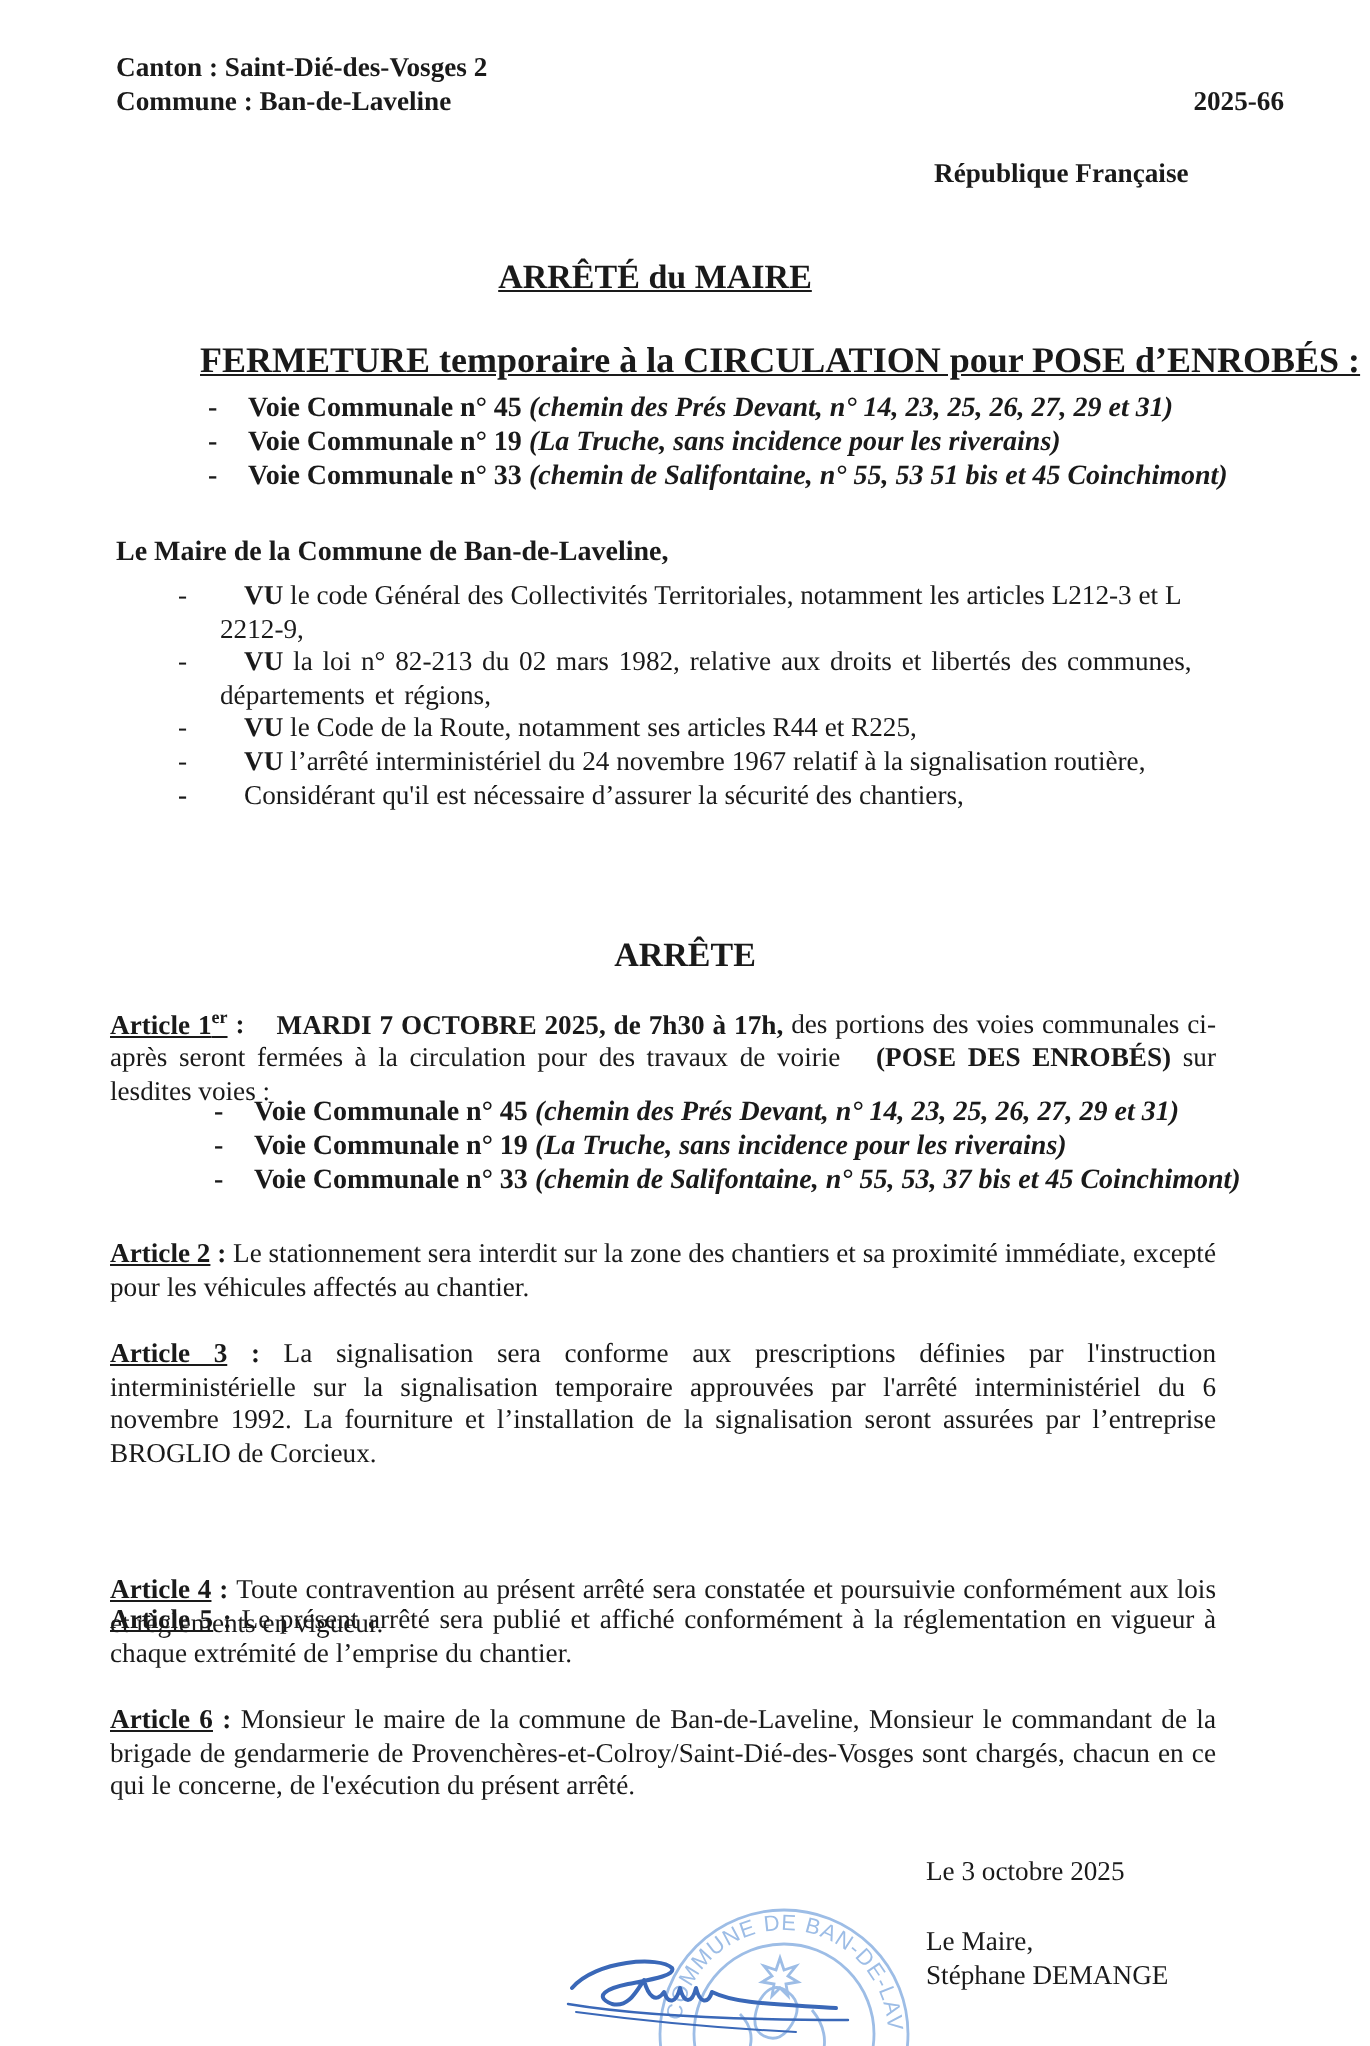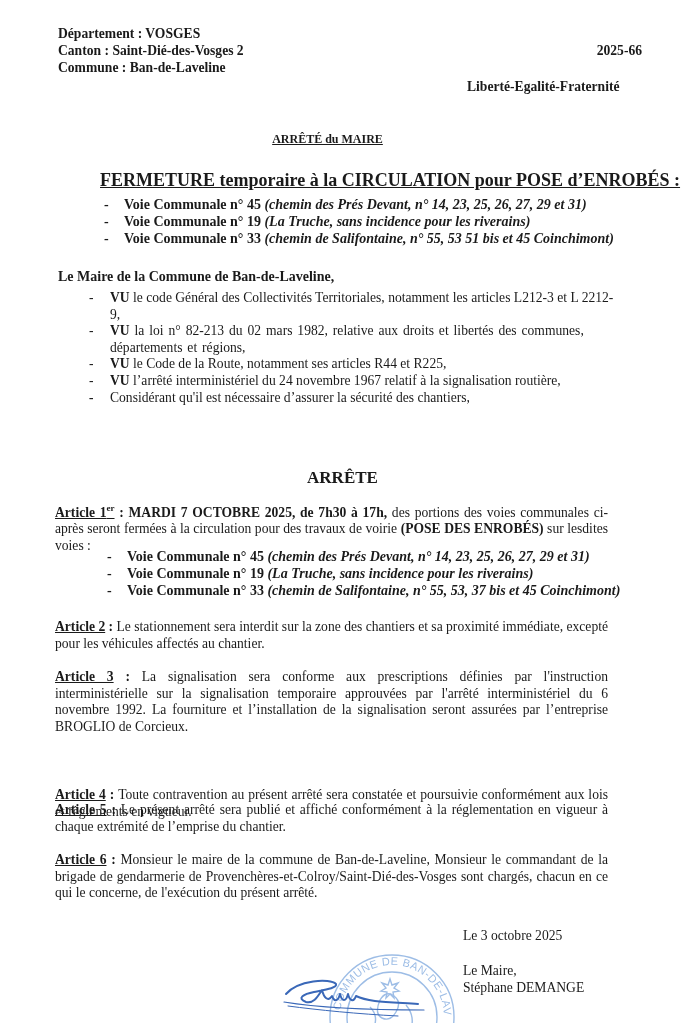--- a/index.html
+++ b/index.html
@@ -11,29 +11,29 @@
       width: 685px;
       height: 1023px;
       position: relative;
       overflow: hidden;
       font-family: "Liberation Serif", "DejaVu Serif", serif;
       color: #1a1a1a;
       font-size: 13.6px;
       line-height: 16.6px;
     }
     .abs { position: absolute; }
-    b, .b { font-weight: bold; }
+    b, .b { font-weight: bold; margin-left: 12px; }
 
     
     #hdr-left { left: 58px; top: 25px; font-weight: bold; font-size: 13.6px; line-height: 17px; }
     #hdr-ref { right: 43px; top: 43px; font-weight: bold; margin-left: 48px; }
     #hdr-rep { left: 467px; top: 77px; font-weight: bold; line-height: 19px; }
 
     
-    #title { left: 0; width: 655px; top: 131px; text-align: center; font-size: 12px; font-weight: bold; text-decoration: underline; }
+    #title { left: 0; width: 655px; top: 131px; text-align: center; font-size: 17px; font-weight: bold; text-decoration: underline; }
     #subtitle { left: 100px; top: 172px; font-weight: bold; font-size: 18px; text-decoration: underline; }
 
     .road-list { list-style: none; margin: 0; padding: 0; }
     .road-list li { position: relative; padding-left: 24px; line-height: 17px; white-space: nowrap; }
     .road-list li .dash { position: absolute; left: 4px; top: 0; font-weight: bold; }
     .road-list li .road-name { font-weight: bold; }
     .road-list li .road-detail { font-style: italic; font-weight: bold; }
 
     #roads-top { left: 100px; top: 196px; font-size: 14px; }
 
@@ -61,27 +61,26 @@
     #date { left: 463px; top: 928px; }
     #signer { left: 463px; top: 963px; }
 
     #stamp { left: 326px; top: 945px; }
     #signature { left: 278px; top: 972px; }
   </style>
 </head>
 <body>
 
 <div id="hdr-left" class="abs">
-  <div>Département : VOSGES</div>
   <div>Canton : Saint-Dié-des-Vosges 2</div>
   <div>Commune : Ban-de-Laveline</div>
 </div>
 <div id="hdr-ref" class="abs">2025-66</div>
 <div id="hdr-rep" class="abs">
-  <div>Liberté-Egalité-Fraternité</div>
+  <div>République Française</div>
 </div>
 
 <div id="title" class="abs">ARRÊTÉ du MAIRE</div>
 <div id="subtitle" class="abs">FERMETURE temporaire à la CIRCULATION  pour POSE d’ENROBÉS :</div>
 
 <ul id="roads-top" class="abs road-list">
   <li><span class="dash">-</span><span class="road-name">Voie Communale n° 45</span> <span class="road-detail">(chemin des Prés Devant, n° 14, 23, 25, 26, 27, 29 et 31)</span></li>
   <li><span class="dash">-</span><span class="road-name">Voie Communale n° 19</span> <span class="road-detail">(La Truche, sans incidence pour les riverains)</span></li>
   <li><span class="dash">-</span><span class="road-name">Voie Communale n° 33</span> <span class="road-detail">(chemin de Salifontaine, n° 55, 53 51 bis et 45 Coinchimont)</span></li>
 </ul>

